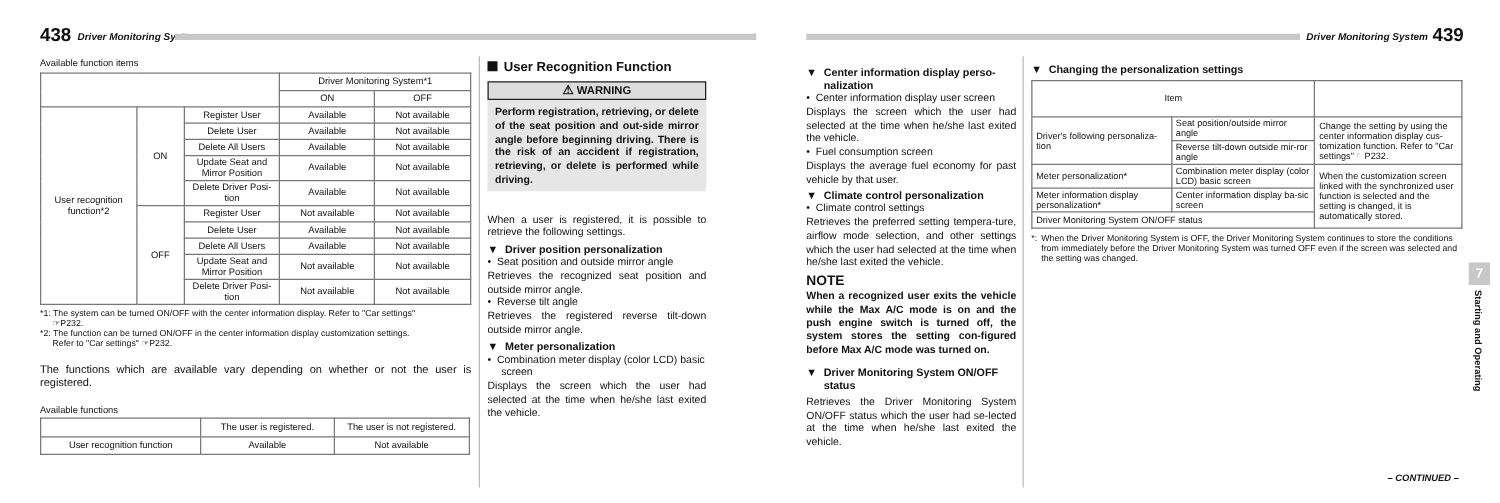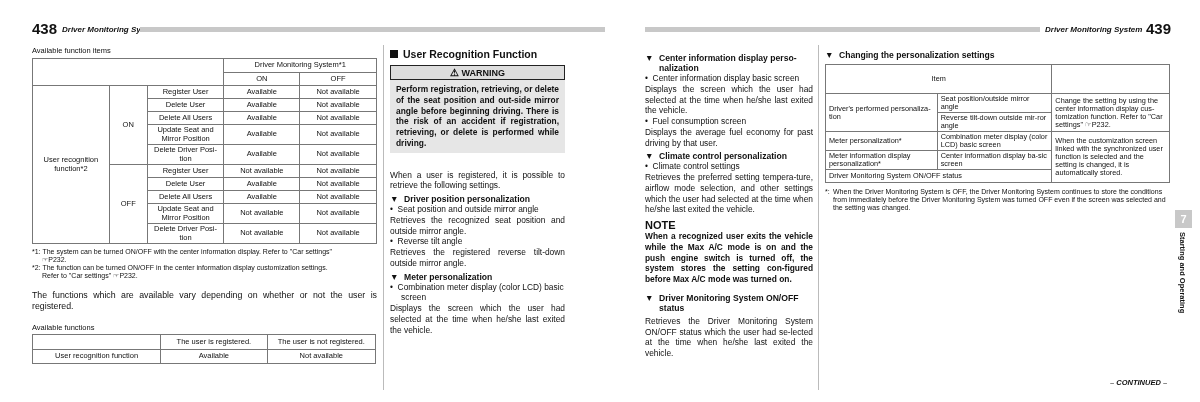--- a/index.html
+++ b/index.html
@@ -157,24 +157,24 @@
   <div class="bullet">•&nbsp;&nbsp;<span>Reverse tilt angle</span></div>
   <div class="body">Retrieves the registered reverse tilt-down outside mirror angle.</div>
 
   <div class="h3"><span class="tri">▼</span><span>Meter personalization</span></div>
   <div class="bullet">•&nbsp;&nbsp;<span>Combination meter display (color LCD) basic screen</span></div>
   <div class="body">Displays the screen which the user had selected at the time when he/she last exited the vehicle.</div>
 </div>
 
 <div class="abs" style="left:645px;top:50px;width:168px;">
   <div class="h3" style="padding-left:14px;text-indent:-14px;"><span class="tri" style="text-indent:0;">▼</span><span>Center information display perso-nalization</span></div>
-  <div class="bullet">•&nbsp;&nbsp;<span>Center information display basic screen</span></div>
+  <div class="bullet">•&nbsp;&nbsp;<span>Center information display user screen</span></div>
   <div class="body">Displays the screen which the user had selected at the time when he/she last exited the vehicle.</div>
   <div class="bullet">•&nbsp;&nbsp;<span>Fuel consumption screen</span></div>
-  <div class="body">Displays the average fuel economy for past driving by that user.</div>
+  <div class="body">Displays the average fuel economy for past vehicle by that user.</div>
 
   <div class="h3"><span class="tri">▼</span><span>Climate control personalization</span></div>
   <div class="bullet">•&nbsp;&nbsp;<span>Climate control settings</span></div>
   <div class="body">Retrieves the preferred setting tempera-ture, airflow mode selection, and other settings which the user had selected at the time when he/she last exited the vehicle.</div>
 
   <div class="note-h">NOTE</div>
   <div class="noteb">When a recognized user exits the vehicle while the Max A/C mode is on and the push engine switch is turned off, the system stores the setting con-figured before Max A/C mode was turned on.</div>
 
   <div class="h3" style="margin-top:8px;padding-left:14px;text-indent:-14px;"><span class="tri" style="text-indent:0;">▼</span><span>Driver Monitoring System ON/OFF status</span></div>
   <div class="body" style="margin-top:3px;">Retrieves the Driver Monitoring System ON/OFF status which the user had se-lected at the time when he/she last exited the vehicle.</div>
@@ -189,21 +189,21 @@
         <col style="width:112px">
         <col style="width:115px">
         <col style="width:118px">
       </colgroup>
     <tbody>
         <tr style="height:29px;">
       <td colspan="2">Item</td>
       <td></td>
     </tr>
     <tr style="height:19px;">
-      <td class="l" rowspan="2">Driver's performed personaliza-tion</td>
+      <td class="l" rowspan="2">Driver's following personaliza-tion</td>
       <td class="l">Seat position/outside mirror angle</td>
       <td class="l" rowspan="2">Change the setting by using the center information display cus-tomization function. Refer to "Car settings" ☞P232.</td>
     </tr>
     <tr style="height:19px;">
       <td class="l">Reverse tilt-down outside mir-ror angle</td>
     </tr>
     <tr style="height:19px;">
       <td class="l">Meter personalization*</td>
       <td class="l">Combination meter display (color LCD) basic screen</td>
       <td class="l" rowspan="3">When the customization screen linked with the synchronized user function is selected and the setting is changed, it is automatically stored.</td>

